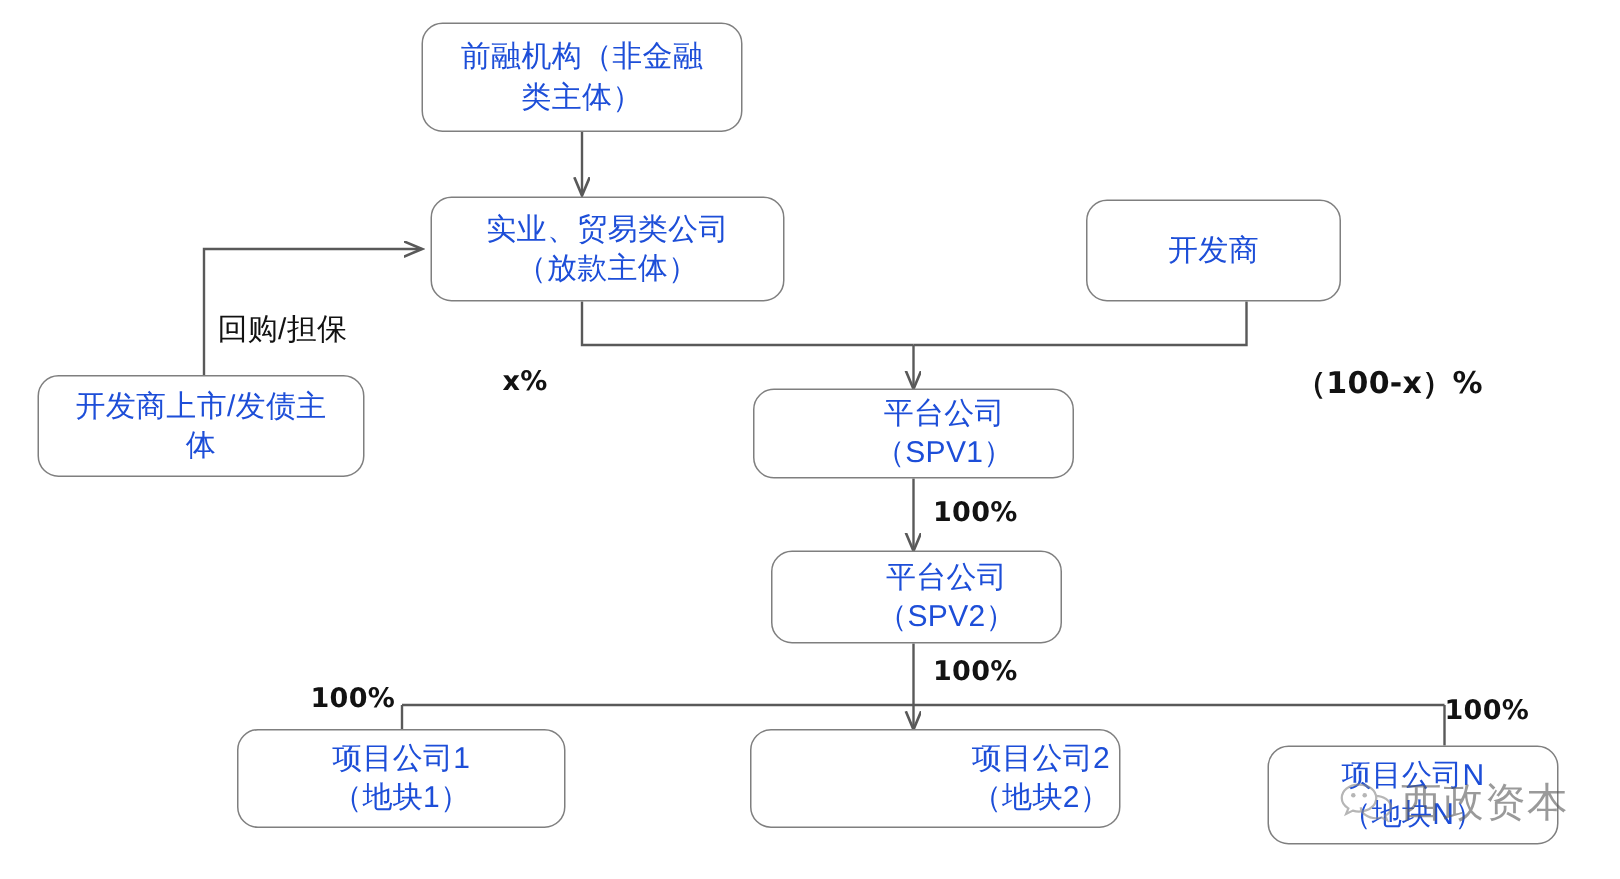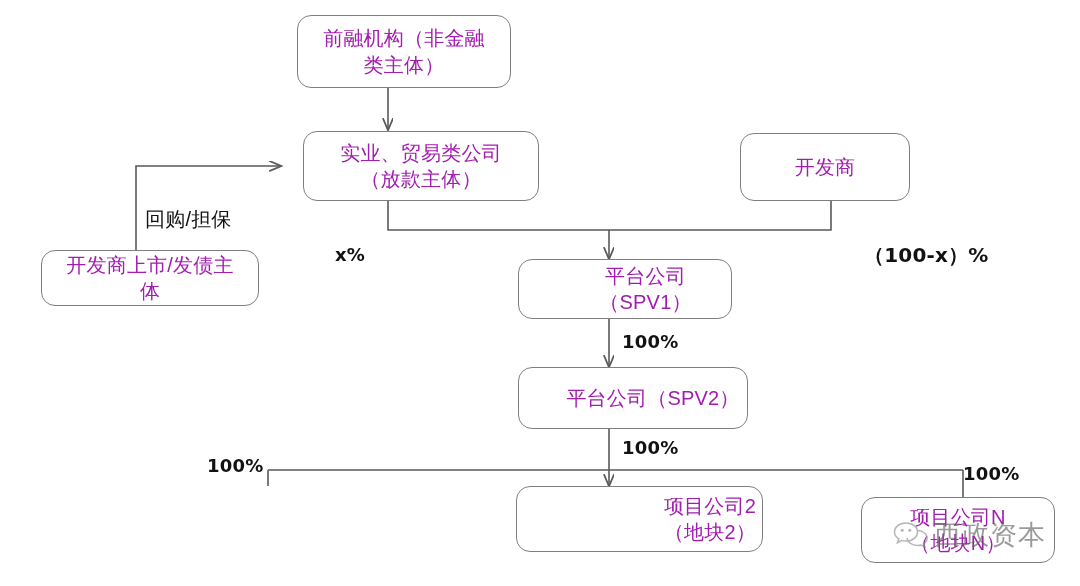--- a/index.html
+++ b/index.html
@@ -28,26 +28,25 @@
   .node {
     position: absolute;
     box-sizing: border-box;
     background: #ffffff;
     border: 1.6px solid #7f7f7f;
     border-radius: 14px;
     display: flex;
     align-items: center;
     justify-content: center;
     text-align: center;
-    color: #a21caf;
+    color: #1d4ed8;
     font-size: 20px;
     line-height: 1.32;
     letter-spacing: 0.2px;
     z-index: 2;
-    margin-left: 16px;
   }
   .node .label {
     display: block;
     white-space: pre-line;
     padding: 0 6px;
   }
   .edge-label {
     position: absolute;
     color: #121212;
     font-size: 19px;
@@ -117,33 +116,37 @@
 
   <div class="node" style="left:287px; top:131px; width:236px; height:70px;">
     <span class="label">实业、贸易类公司
 （放款主体）</span>
   </div>
 
   <div class="node" style="left:724px; top:133px; width:170px; height:68px;">
     <span class="label">开发商</span>
   </div>
 
-  <div class="node" style="left:25px; top:250px; width:218px; height:56px;">
+  <div class="node" style="left:25px; top:250px; width:218px; height:68px;">
     <span class="label">开发商上市/发债主
 体</span>
   </div>
 
   <div class="node" style="left:502px; top:259px; width:214px; height:60px;padding-left:41px;">
     <span class="label">平台公司（SPV1）</span>
   </div>
 
-  <div class="node" style="left:502px; top:367px; width:230px; height:62px;padding-left:40px;">
+  <div class="node" style="left:514px; top:367px; width:194px; height:62px;padding-left:40px;">
     <span class="label">平台公司（SPV2）</span>
   </div>
 
+  <div class="node" style="left:158px; top:486px; width:219px; height:66px;">
+    <span class="label">项目公司1
+（地块1）</span>
+  </div>
 
   <div class="node" style="left:500px; top:486px; width:247px; height:66px;justify-content:flex-end;">
     <span class="label">项目公司2
 （地块2）</span>
   </div>
 
   <div class="node" style="left:845px; top:497px; width:194px; height:66px;">
     <span class="label">项目公司N
 （地块N）</span>
   </div>

